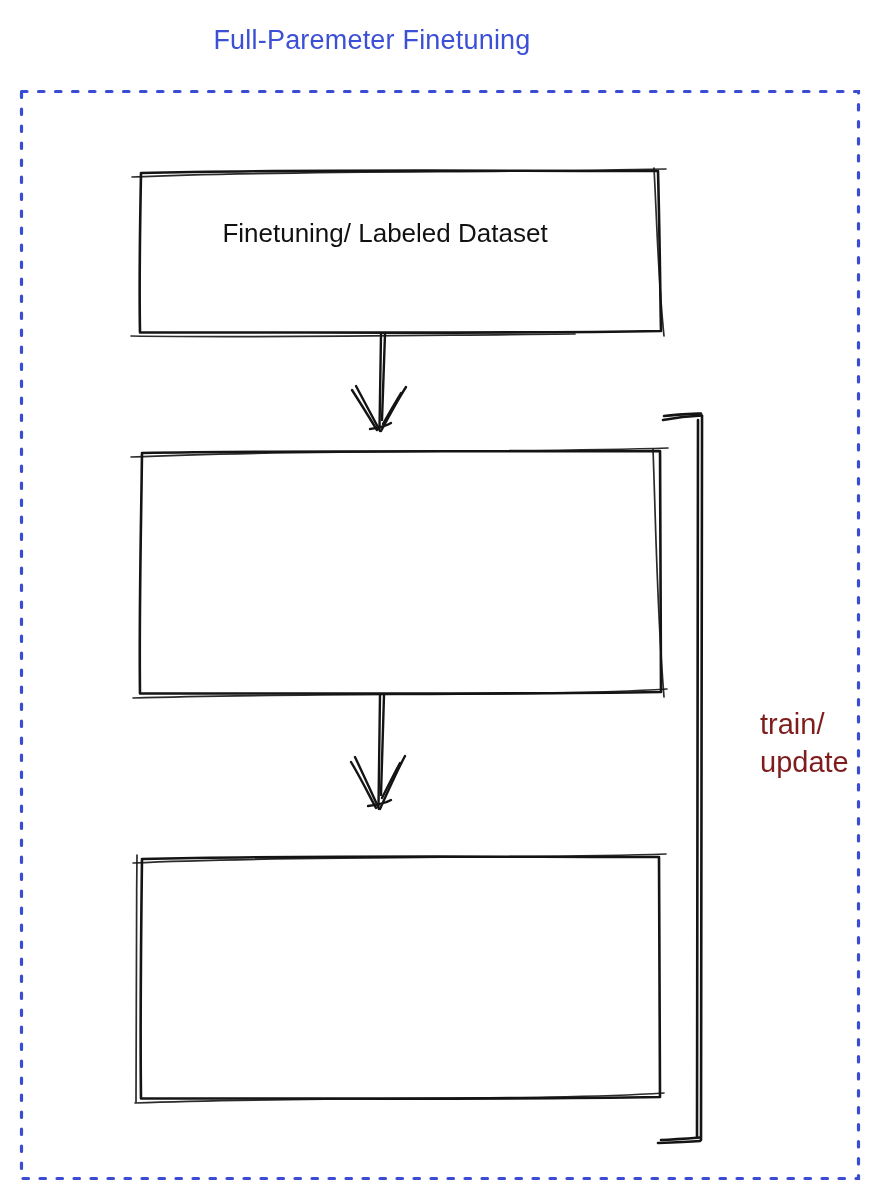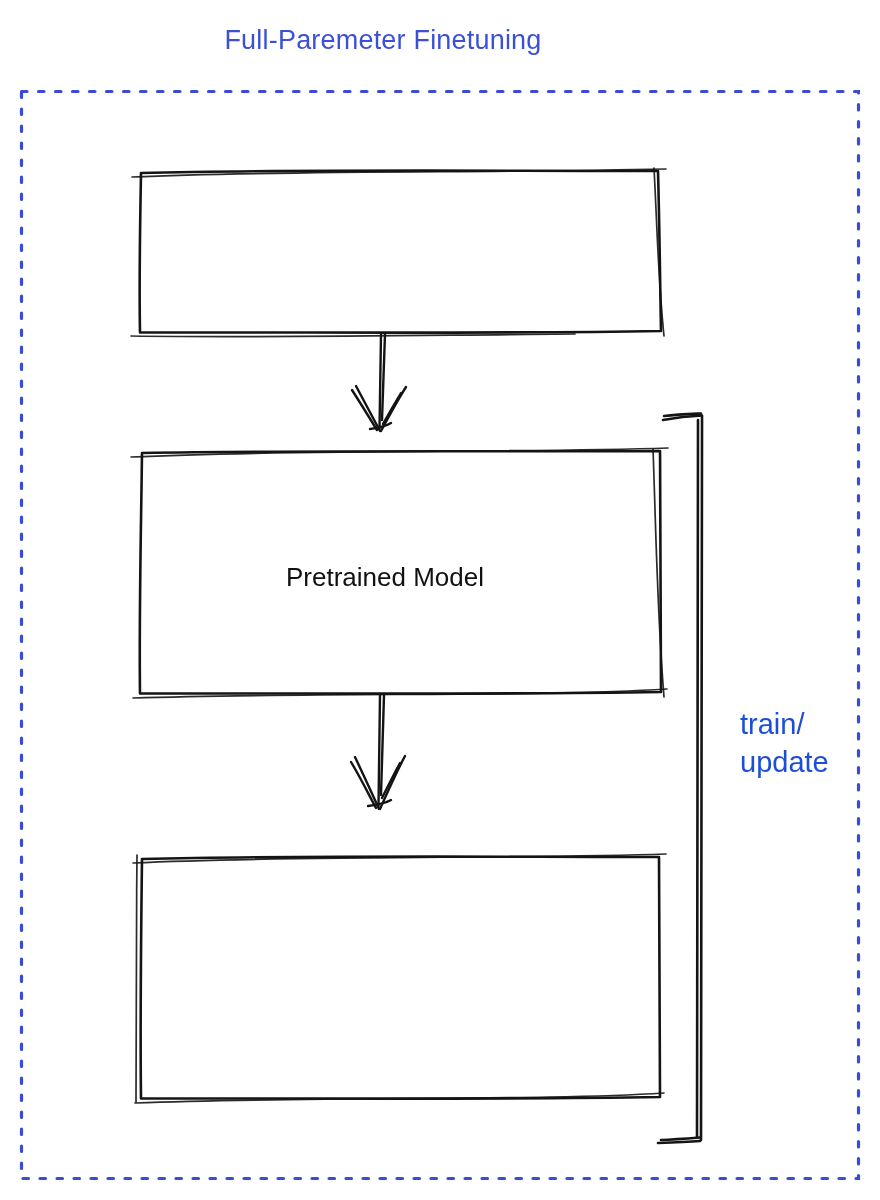--- a/index.html
+++ b/index.html
@@ -25,41 +25,40 @@
   .title {
     position: absolute;
     left: 0;
     top: 24px;
     width: 744px;
     text-align: center;
     font-size: 27px;
     line-height: 32px;
     color: #3C50D6;
     letter-spacing: 0.2px;
-    padding-left: 11px;
   }
   .box-label {
     position: absolute;
     left: 125px;
     width: 520px;
     text-align: center;
     font-size: 26px;
     line-height: 30px;
     color: #111111;
   }
   .label-dataset    { top: 218px; }
   .label-pretrained { top: 562px; }
   .label-classifier { top: 967px; }
   .bracket-label {
     position: absolute;
-    left: 740px;
+    left: 760px;
     top: 705px;
     font-size: 29px;
     line-height: 38px;
-    color: #1d4ed8;
+    color: #7f1d1d;
     text-align: left;
   }
   .ink path {
     fill: none;
     stroke-linecap: round;
     stroke-linejoin: round;
   }
   .outline   { stroke-width: 2.6; }
   .accent    { stroke-width: 1.7; opacity: 0.9; }
   .arrow     { stroke-width: 2.4; }
@@ -120,22 +119,22 @@
     <g class="ink" stroke="#141414">
       <path class="bracket" d="M663,420 C676,417.5 689,416 702,415.5"></path>
       <path class="bracket" d="M664,416 C677,414.5 690,414 701,413.5"></path>
       <path class="bracket" d="M702,416 C703,657 702,898 701,1140"></path>
       <path class="bracket" d="M698,420 C699,660 698,900 697,1137"></path>
       <path class="bracket" d="M700,1141 C686,1142 672,1142.5 658,1143"></path>
       <path class="bracket" d="M700,1137.5 C687,1138.5 674,1139.5 661,1140"></path>
     </g>
   </svg>
 
+  <div class="box-label label-dataset">Finetuning/ Labeled Dataset</div>
 
-  <div class="box-label label-pretrained">Pretrained Model</div>
 
 
   <div class="bracket-label">
     <div>train/</div>
     <div>update</div>
   </div>
 
 </div>
 
 </body></html>

